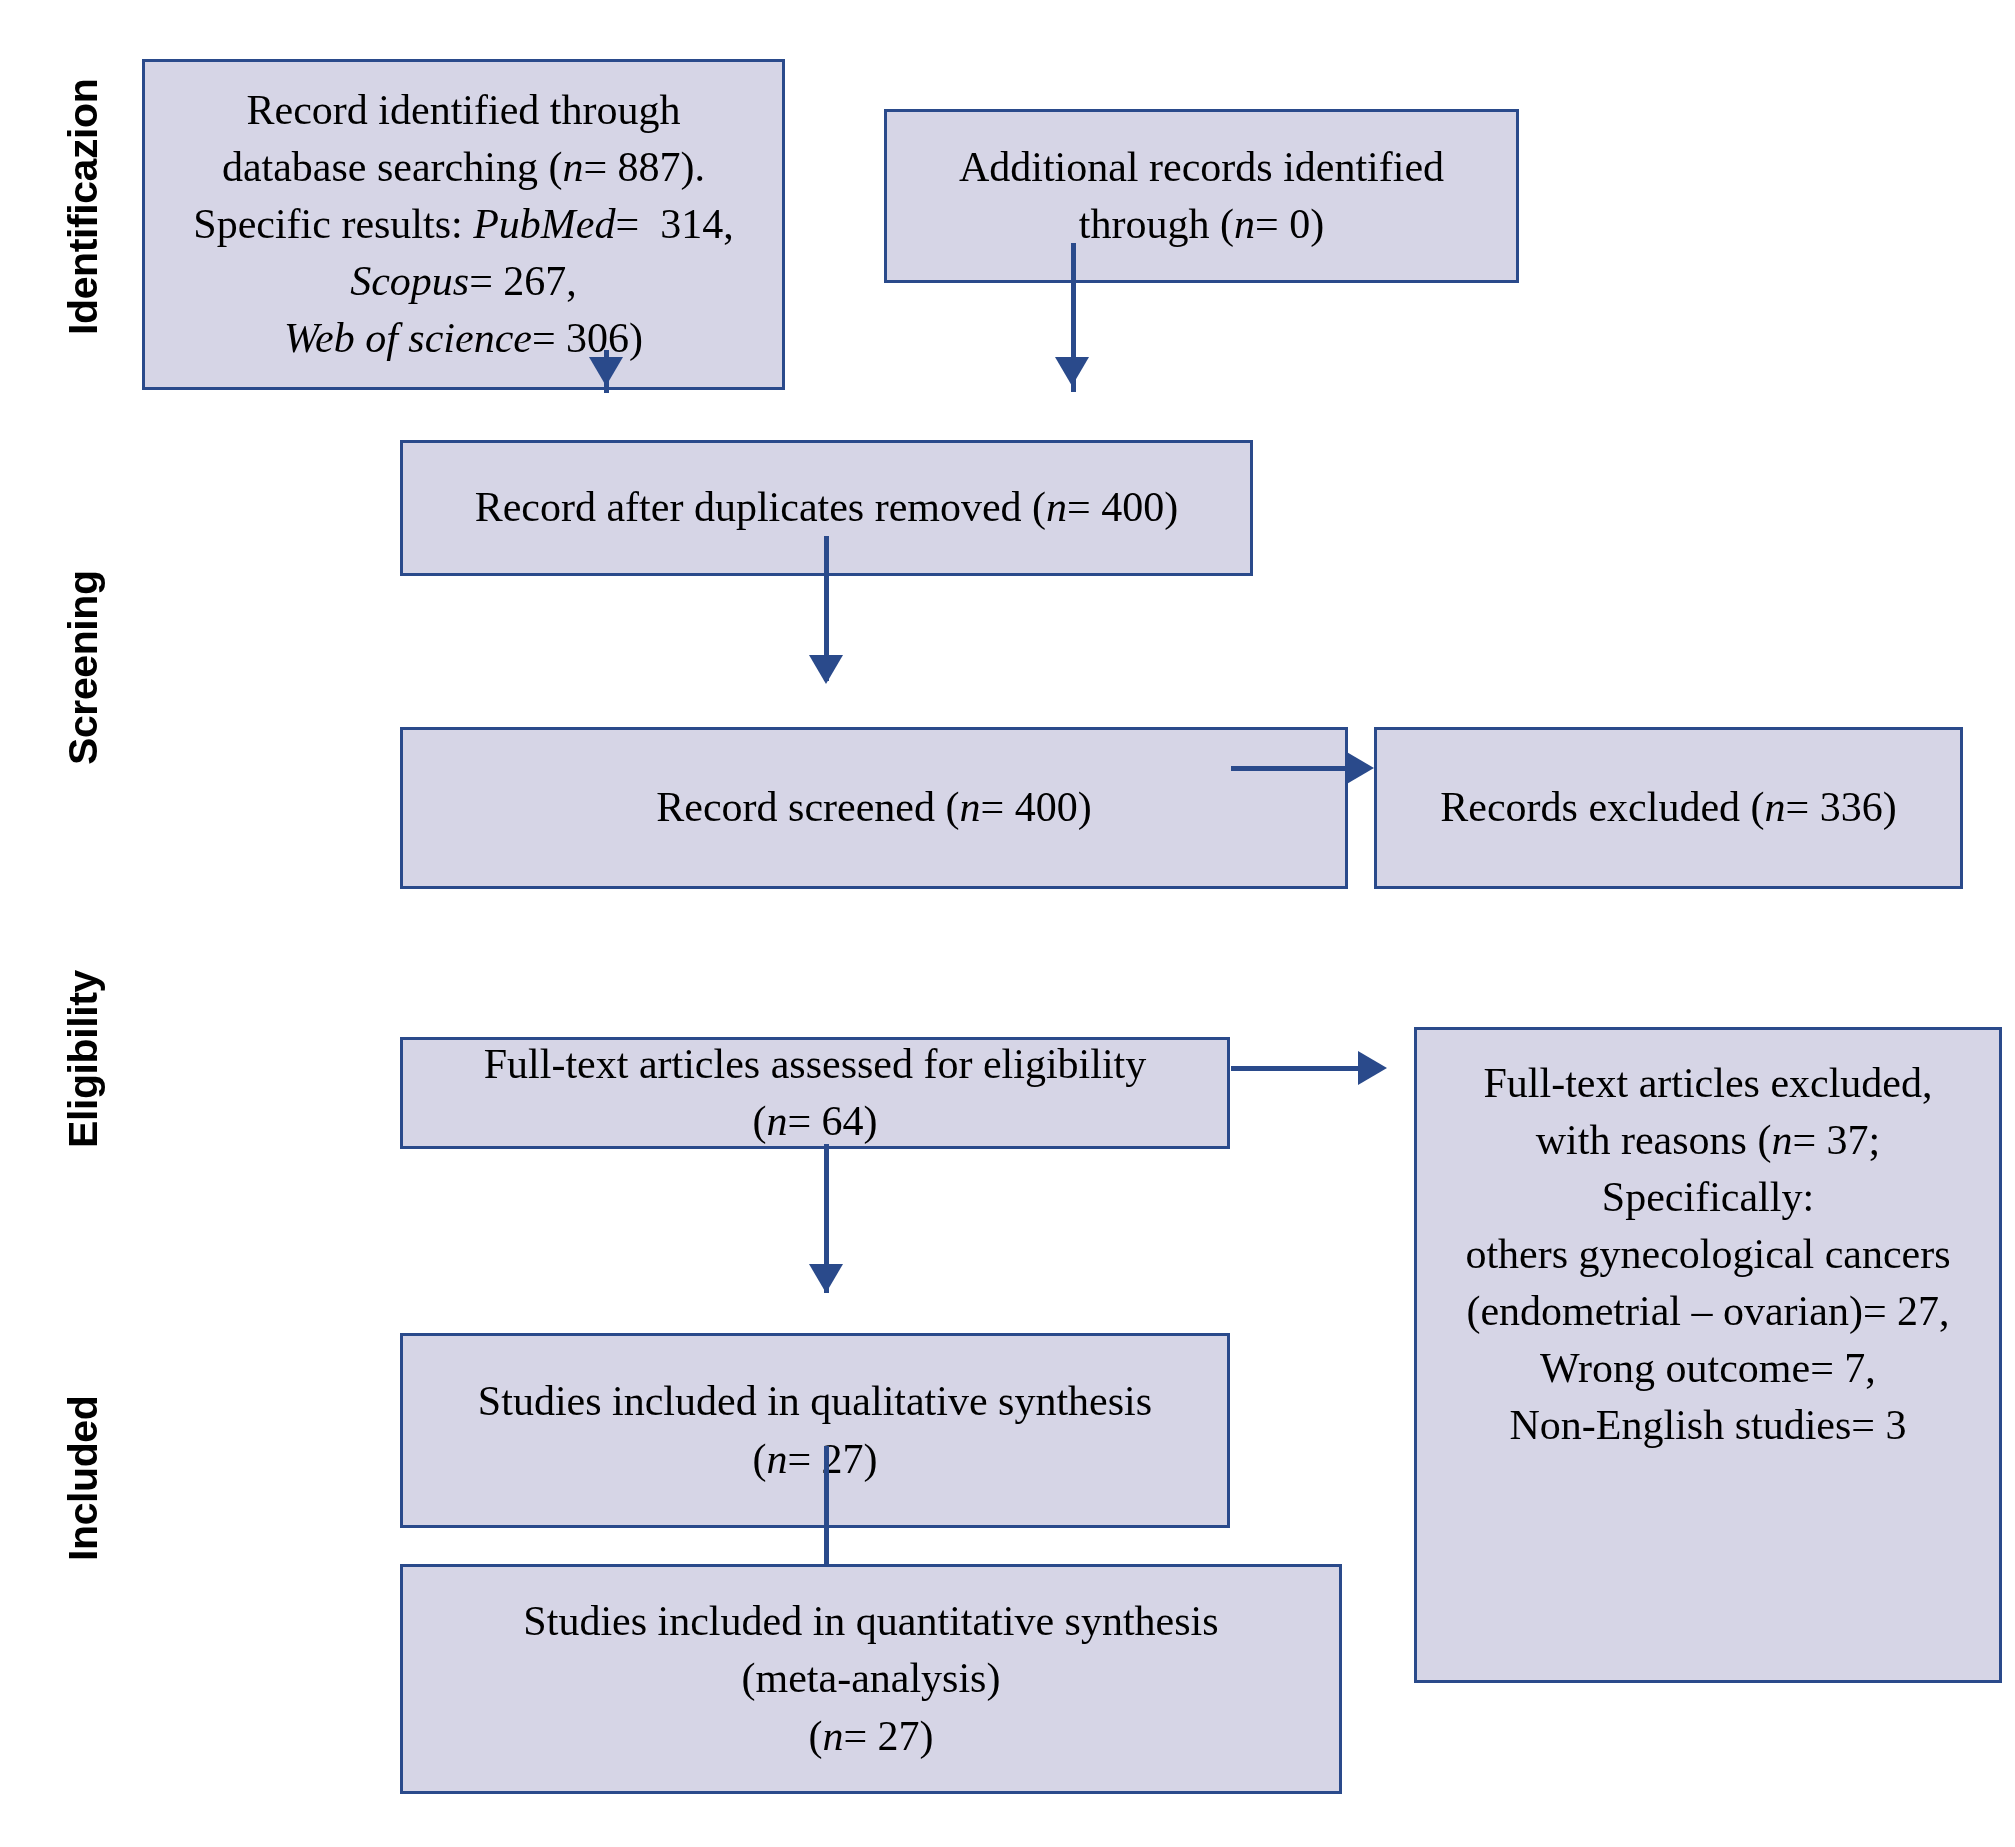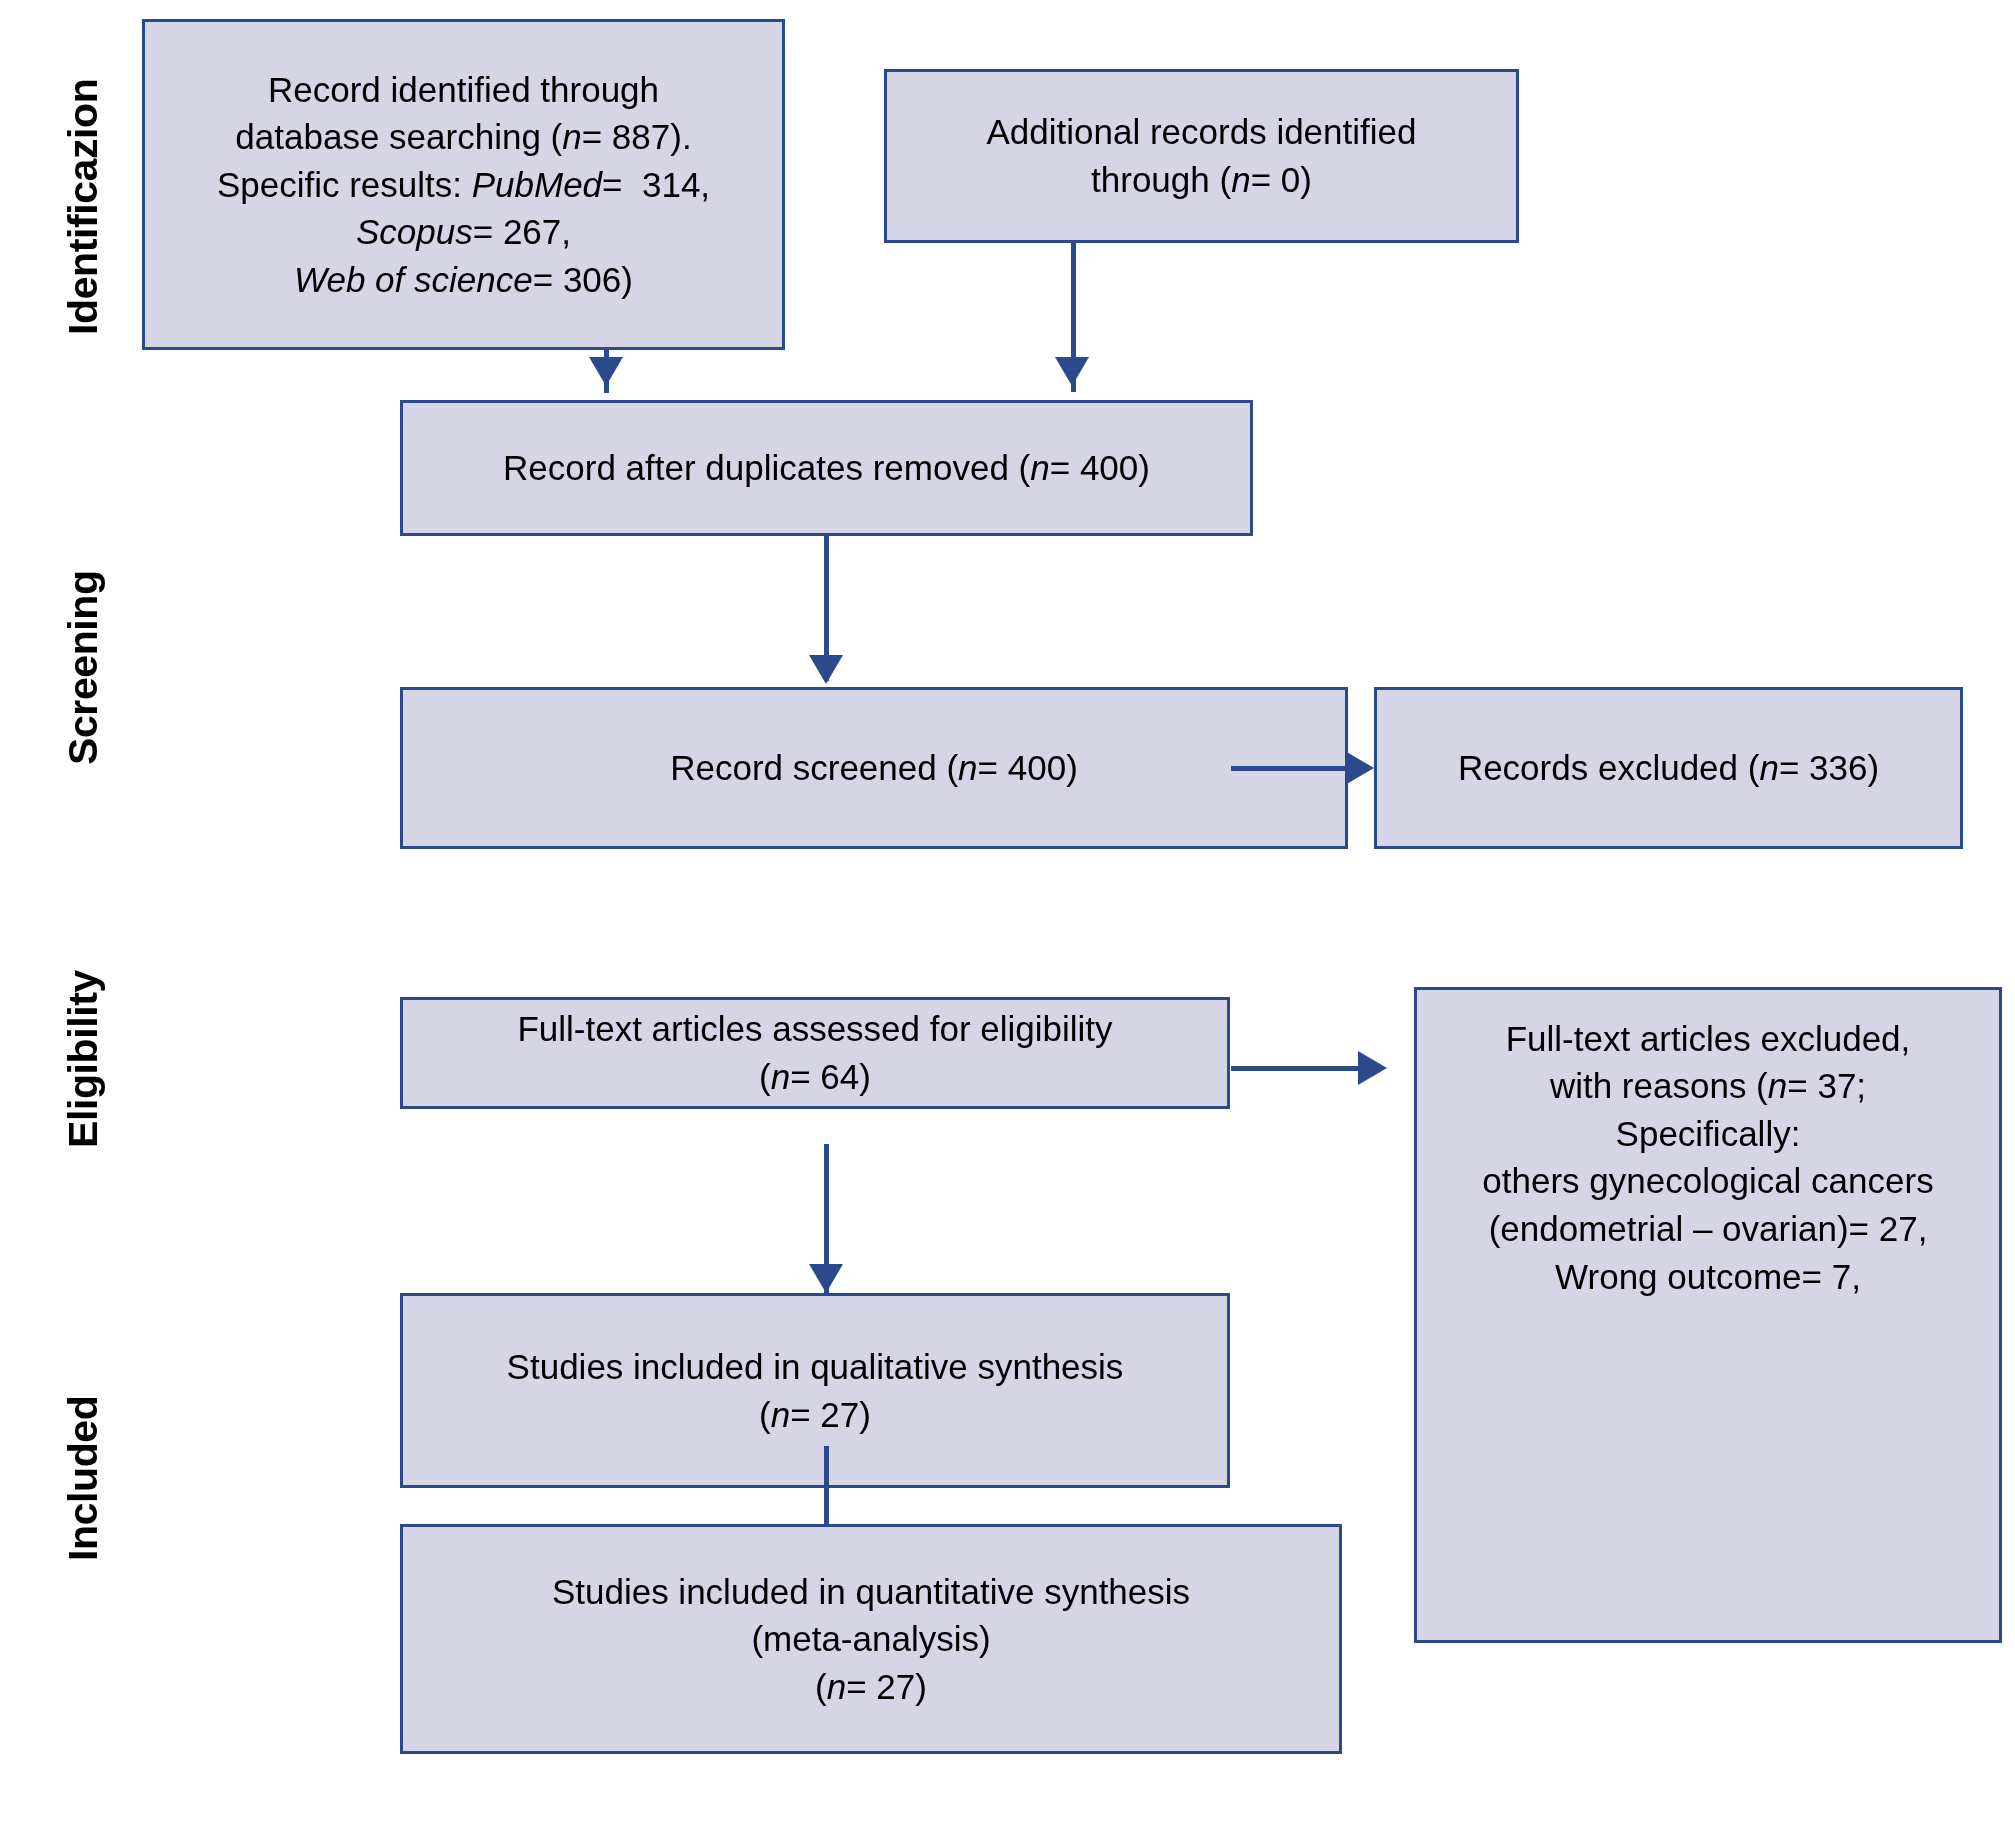--- a/index.html
+++ b/index.html
@@ -35,24 +35,25 @@
   .box {
     position: absolute;
     box-sizing: border-box;
     background: #d6d5e6;
     border: 3.8px solid #2a4a8b;
     display: flex;
     align-items: center;
     justify-content: center;
     text-align: center;
     color: #000000;
-    font-size: 35px;
+    font-size: 42px;
     line-height: 1.36;
     padding: 4.6px 10.7px;
-    font-family: Liberation Sans, sans-serif;
+    font-family: Liberation Serif, serif;
+    margin-top: 40px;
   }
   .box .inner { width: 100%; }
   .box i { font-style: italic; }
 
   .box.top-align { align-items: flex-start; }
   .box.top-align .inner { padding-top: 20px; }
 
   
   .vline {
     position: absolute;
@@ -149,20 +150,21 @@
   </div>
 
   <div class="box top-align" style="left:1414px; top:987px; width:588px; height:656px;">
     <div class="inner">
       <div>Full-text articles excluded,</div>
       <div>with reasons (<i>n</i>= 37;</div>
       <div>Specifically:</div>
       <div>others gynecological cancers</div>
       <div>(endometrial – ovarian)= 27,</div>
       <div>Wrong outcome= 7,</div>
+      <div>Non-English studies= 3</div>
     </div>
   </div>
 
   <div class="hline" style="left:1231px; top:1066px; width:134px;"></div>
   <div class="arrow-right" style="left:1358px; top:1051px;"></div>
 
   <div class="vline" style="left:824px; top:1144px; height:149px;"></div>
   <div class="arrow-down" style="left:809px; top:1264px;"></div>
 
   <div class="box" style="left:400px; top:1293px; width:830px; height:195px;">

